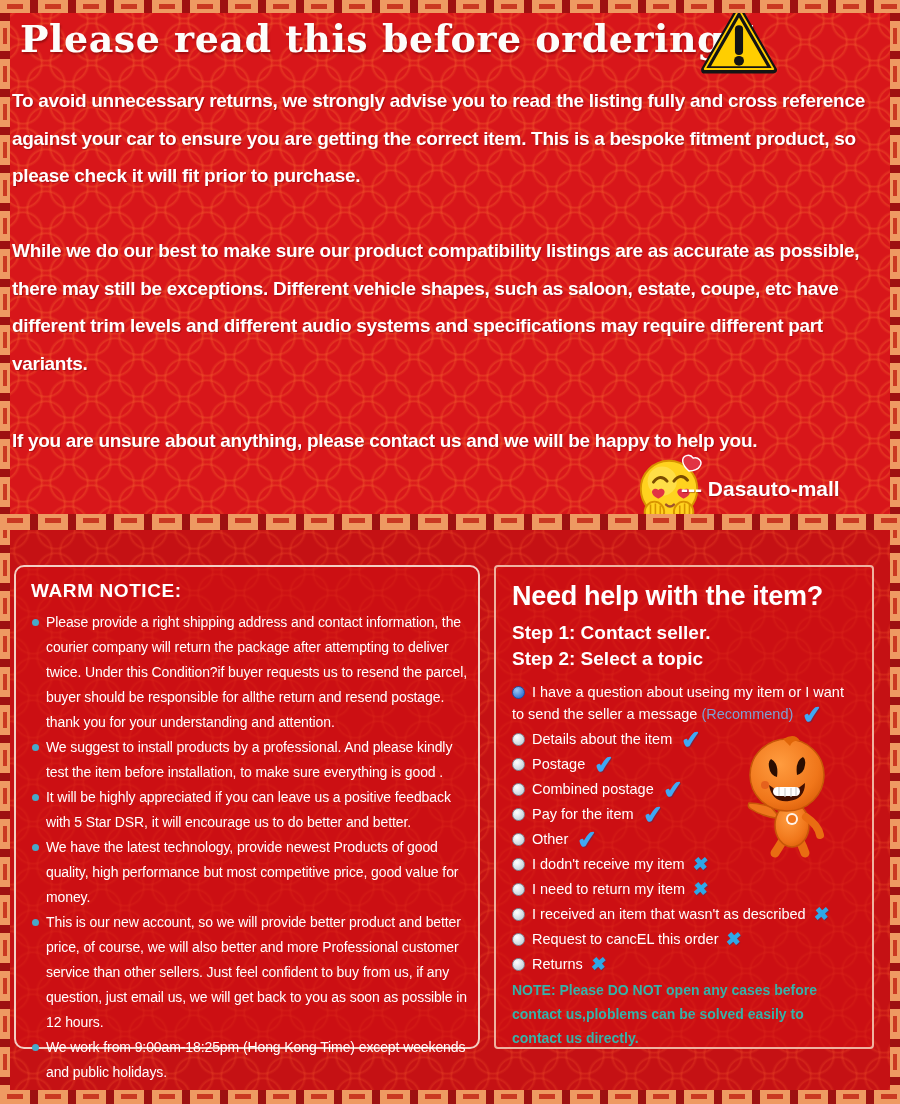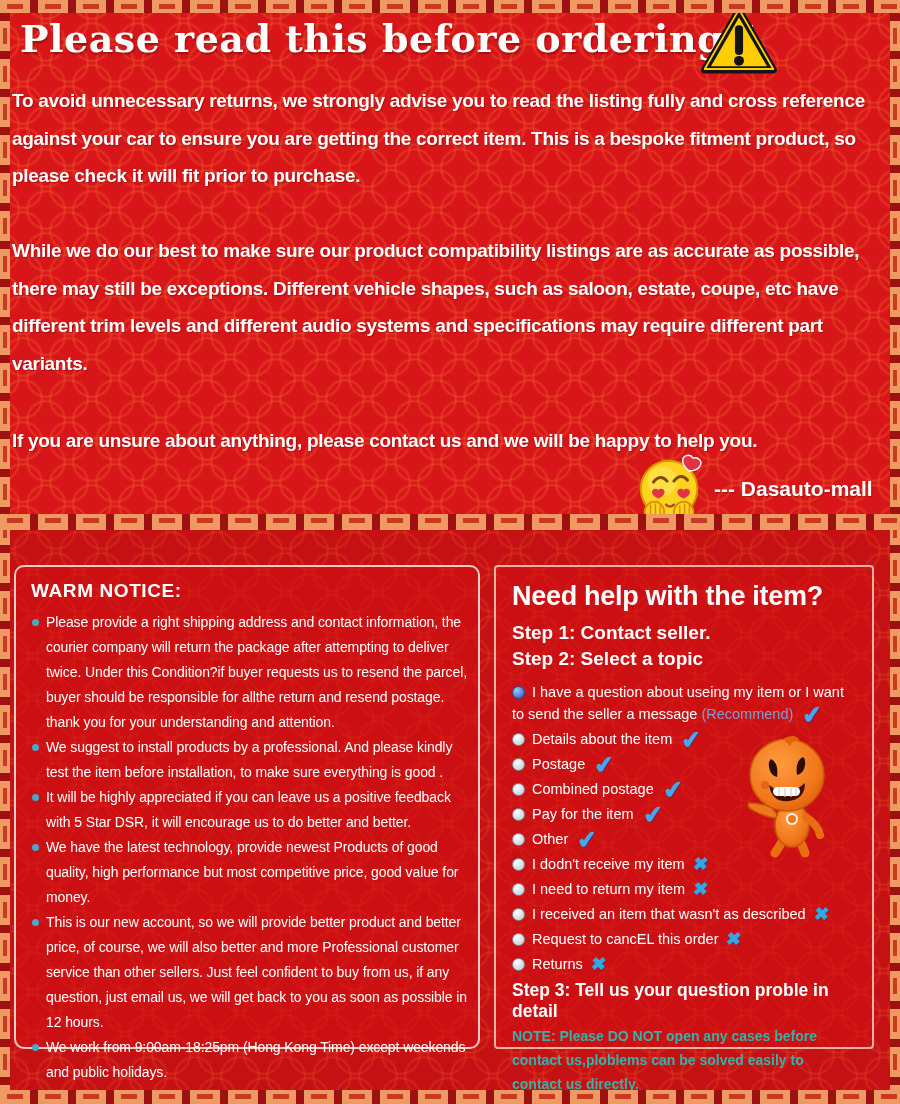--- a/index.html
+++ b/index.html
@@ -52,21 +52,21 @@
     position:absolute; left:12px; z-index:2; width:878px;
     color:#ffffff; font-weight:bold; font-size:19px; letter-spacing:-.3px;
     line-height:37.5px; text-shadow:1px 1px 1px rgba(100,0,0,.4);
   }
   .p1 { top:82px; }
   .p2 { top:232px; }
   .p3 { top:422px; white-space:nowrap; }
 
   .emoji { position:absolute; left:633px; top:450px; width:74px; height:74px; z-index:2; }
   .signature {
-    position:absolute; left:714px; top:477px; z-index:2;
+    position:absolute; left:681px; top:477px; z-index:2;
     color:#fff; font-weight:bold; font-size:21px;
     text-shadow:1px 1px 1px rgba(100,0,0,.4);
   }
 
   .bottom-band {
     position:absolute; left:10px; right:10px; top:530px; bottom:14px; z-index:1;
     background-color:#c51114;
     background-image:
       radial-gradient(circle 21px at center, rgba(0,0,0,0) 17px, rgba(240,80,40,.30) 18.5px, rgba(0,0,0,0) 21px),
       radial-gradient(circle 21px at center, rgba(0,0,0,0) 17px, rgba(240,80,40,.30) 18.5px, rgba(0,0,0,0) 21px);
@@ -190,21 +190,20 @@
       <div class="opt"><span class="radio"></span><span>Combined postage</span><span class="mark-check">✔</span></div>
       <div class="opt"><span class="radio"></span><span>Pay for the item</span><span class="mark-check">✔</span></div>
       <div class="opt"><span class="radio"></span><span>Other</span><span class="mark-check">✔</span></div>
       <div class="opt"><span class="radio"></span><span>I dodn't receive my item</span><span class="mark-cross">✖</span></div>
       <div class="opt"><span class="radio"></span><span>I need to return my item</span><span class="mark-cross">✖</span></div>
       <div class="opt"><span class="radio"></span><span>I received an item that wasn't as described</span><span class="mark-cross">✖</span></div>
       <div class="opt"><span class="radio"></span><span>Request to cancEL this order</span><span class="mark-cross">✖</span></div>
       <div class="opt"><span class="radio"></span><span>Returns</span><span class="mark-cross">✖</span></div>
     </div>
 
-    <div class="help-step3">Step 3: Tell us your question proble in detail</div>
     <div class="help-note">NOTE: Please DO NOT open any cases before contact us,ploblems can be solved easily to contact us directly.</div>
   </div>
 
   <svg class="mascot" viewBox="0 0 104 128">
     <defs>
       <radialGradient id="mg" cx="40%" cy="35%" r="75%">
         <stop offset="0%" stop-color="#ff9c3f"></stop>
         <stop offset="70%" stop-color="#f0761a"></stop>
         <stop offset="100%" stop-color="#d85c08"></stop>
       </radialGradient>

